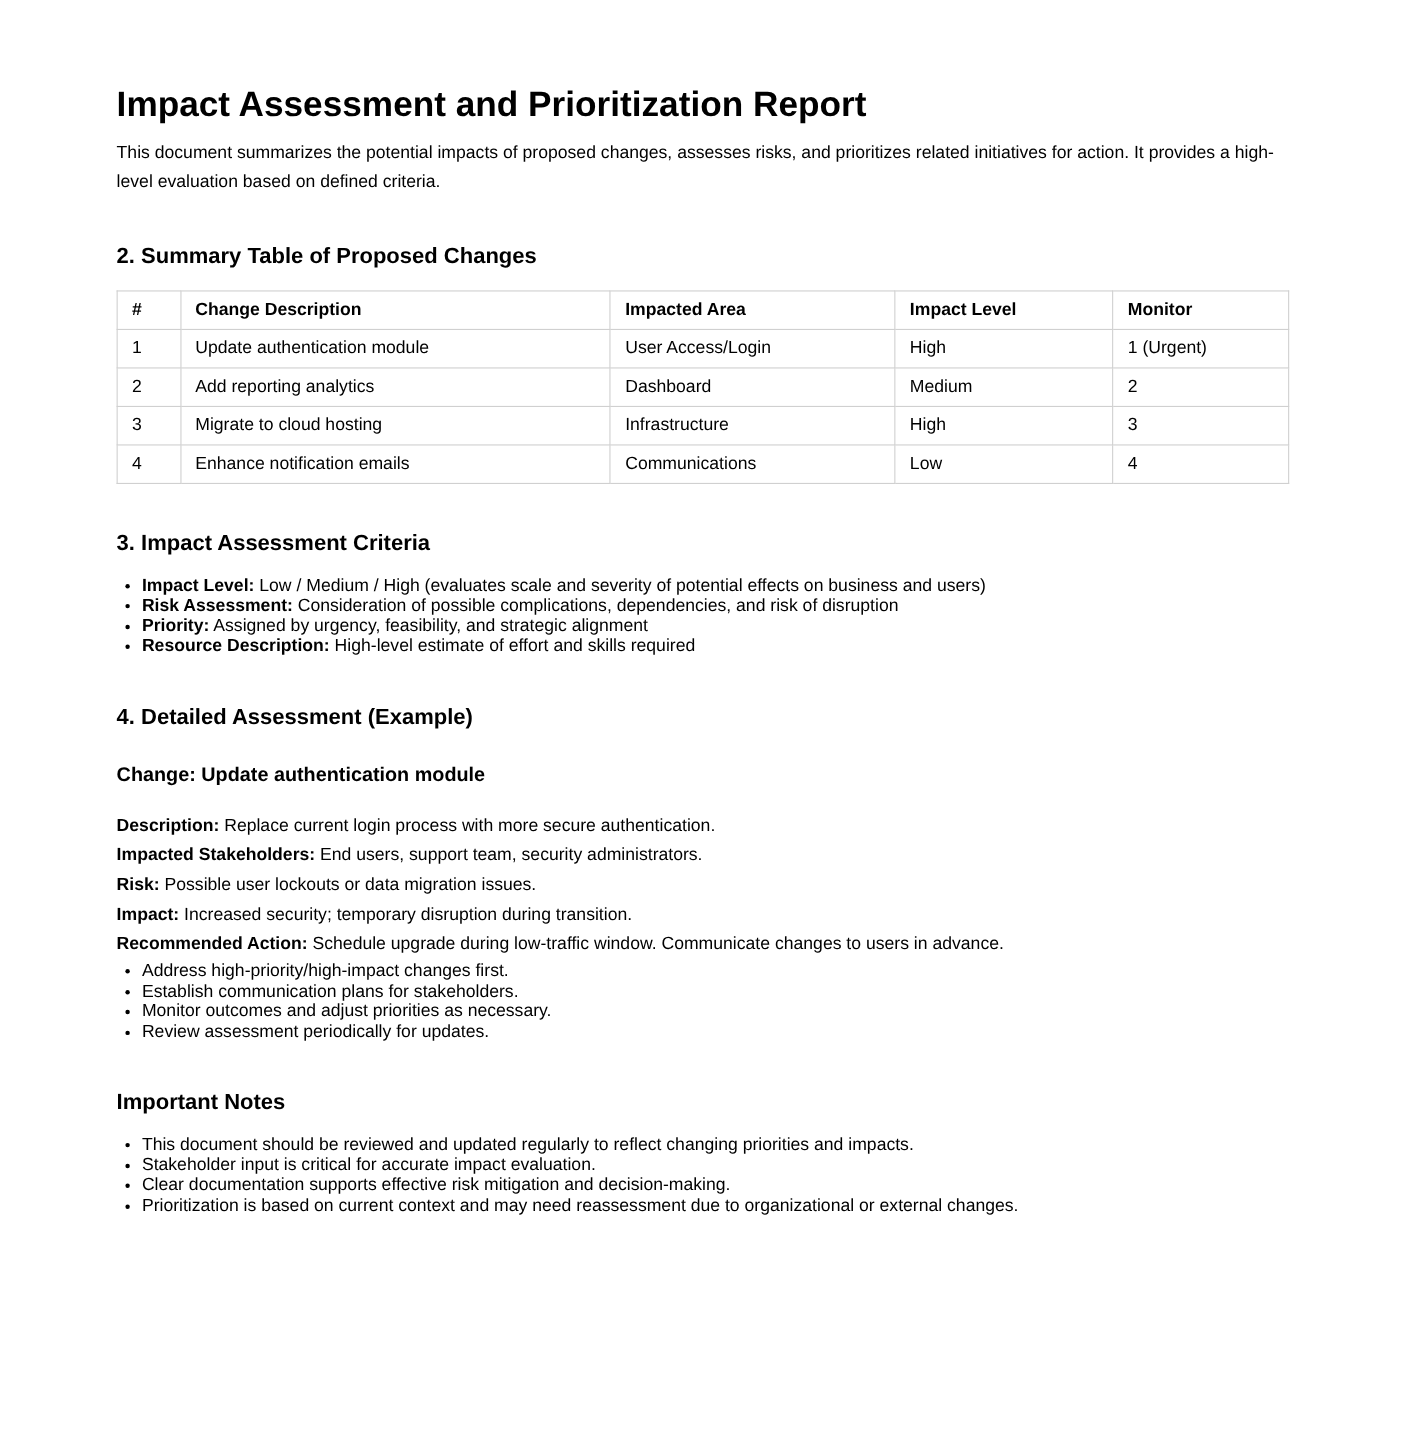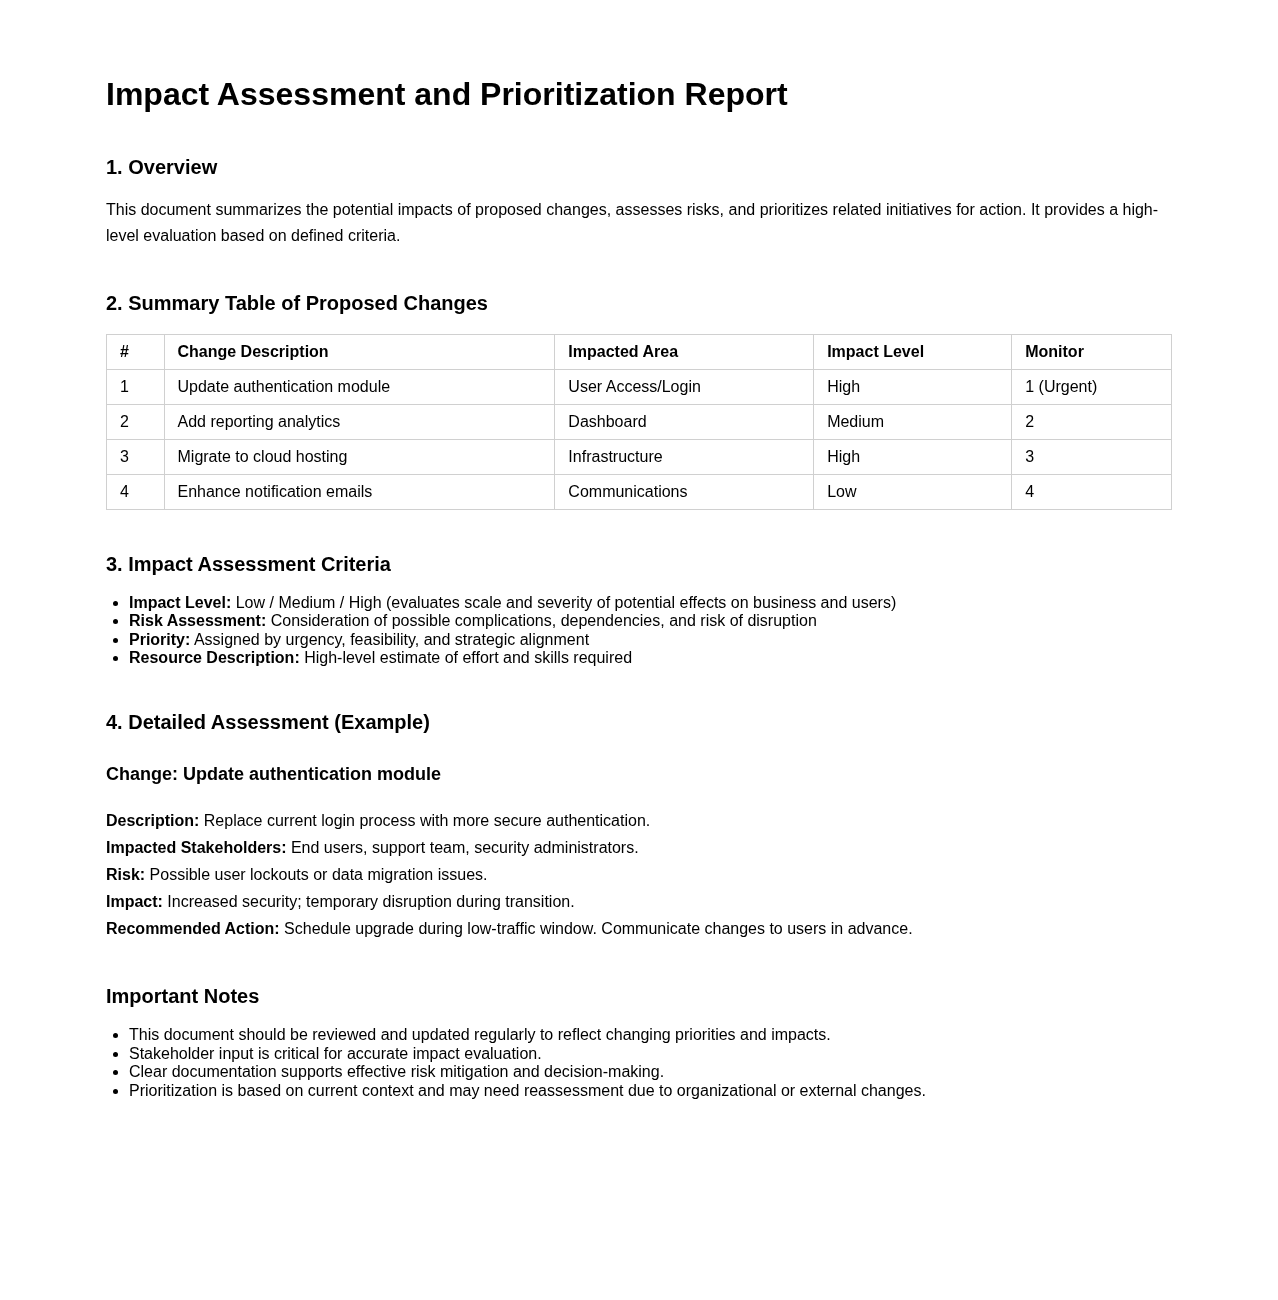--- a/index.html
+++ b/index.html
@@ -80,21 +80,20 @@
   .field{line-height:27px;margin:0;}
 </style>
 </head>
 <body>
 
 <div class="page">
 
   <h1 class="doc-title">Impact Assessment and Prioritization Report</h1>
 
   <section>
-    <h2 class="section-heading">1. Overview</h2>
     <p class="body-text">This document summarizes the potential impacts of proposed changes, assesses risks, and prioritizes related initiatives for action. It provides a high-level evaluation based on defined criteria.</p>
   </section>
 
   <section>
     <h2 class="section-heading">2. Summary Table of Proposed Changes</h2>
     <table class="summary-table">
       <colgroup>
         <col class="c-num">
           <col class="c-desc">
           <col class="c-area">
@@ -159,20 +158,26 @@
     <div class="fields">
       <p class="field"><span class="b">Description:</span><span> Replace current login process with more secure authentication.</span></p>
       <p class="field"><span class="b">Impacted Stakeholders:</span><span> End users, support team, security administrators.</span></p>
       <p class="field"><span class="b">Risk:</span><span> Possible user lockouts or data migration issues.</span></p>
       <p class="field"><span class="b">Impact:</span><span> Increased security; temporary disruption during transition.</span></p>
       <p class="field"><span class="b">Recommended Action:</span><span> Schedule upgrade during low-traffic window. Communicate changes to users in advance.</span></p>
     </div>
   </section>
 
   <section>
+    <ul class="bullet-list">
+      <li>Address high-priority/high-impact changes first.</li>
+      <li>Establish communication plans for stakeholders.</li>
+      <li>Monitor outcomes and adjust priorities as necessary.</li>
+      <li>Review assessment periodically for updates.</li>
+    </ul>
   </section>
 
   <section>
     <h2 class="section-heading">Important Notes</h2>
     <ul class="bullet-list">
       <li>This document should be reviewed and updated regularly to reflect changing priorities and impacts.</li>
       <li>Stakeholder input is critical for accurate impact evaluation.</li>
       <li>Clear documentation supports effective risk mitigation and decision-making.</li>
       <li>Prioritization is based on current context and may need reassessment due to organizational or external changes.</li>
     </ul>

